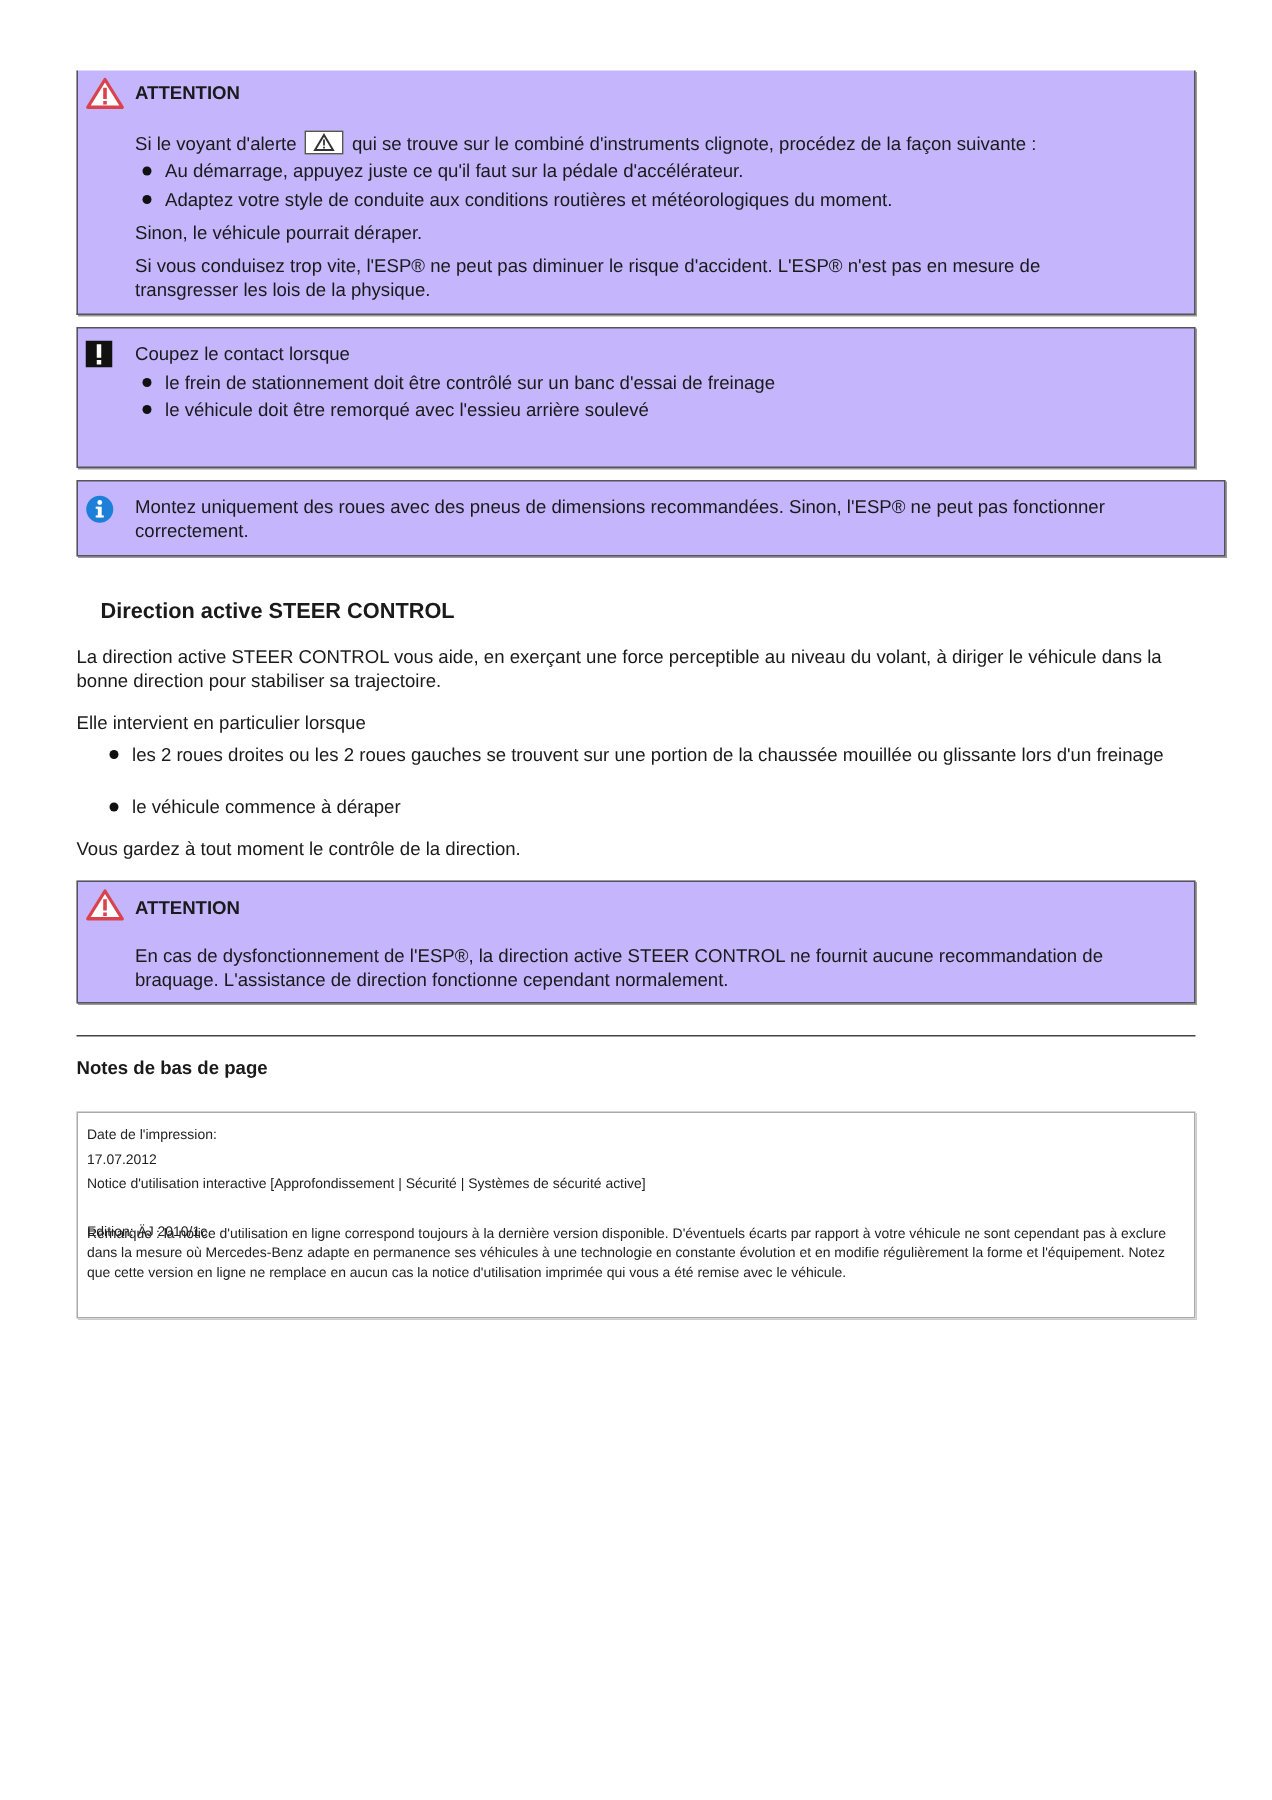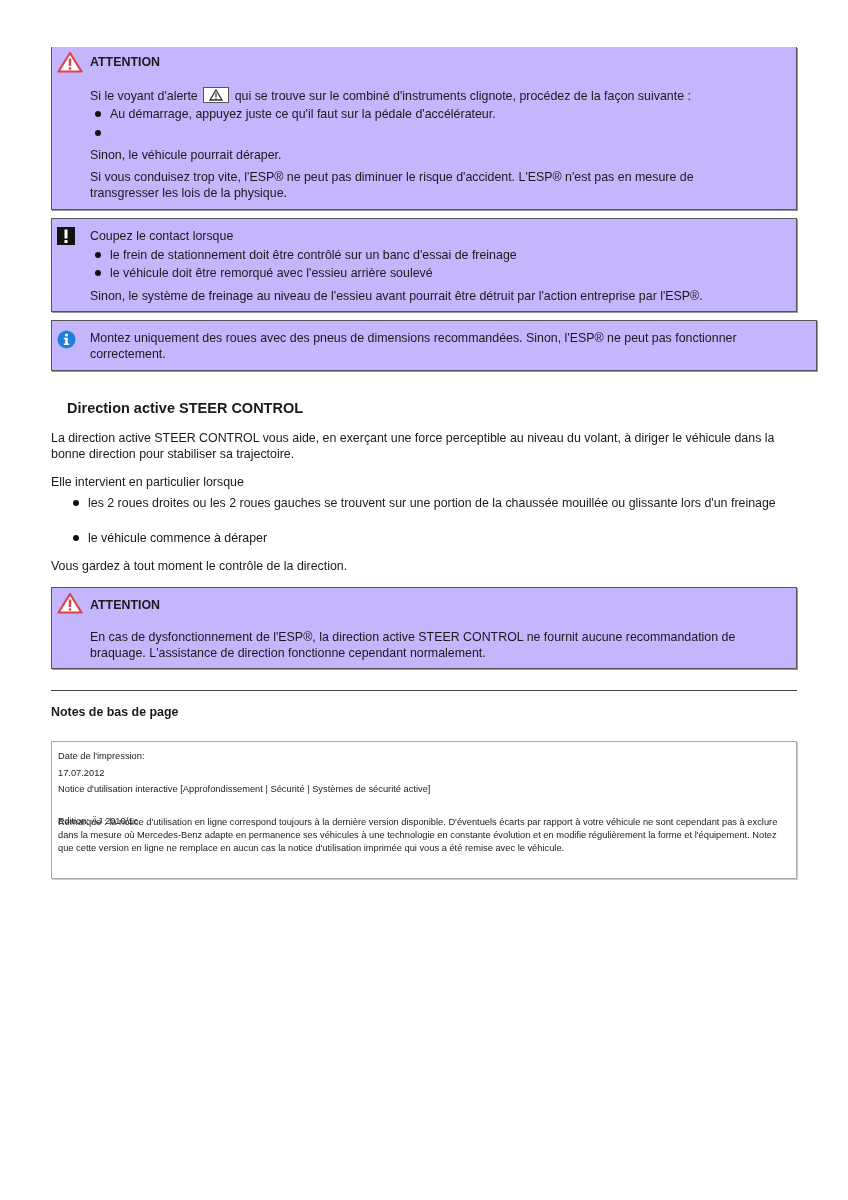--- a/index.html
+++ b/index.html
@@ -59,20 +59,21 @@
         </svg>
       </span>
       <span>qui se trouve sur le combiné d'instruments clignote, procédez de la façon suivante :</span>
     </div>
     <div class="bullet-line" style="top:59px;">
       <span class="dot"></span>
       <span>Au démarrage, appuyez juste ce qu'il faut sur la pédale d'accélérateur.</span>
     </div>
     <div class="bullet-line" style="top:78px;">
       <span class="dot"></span>
+      <span>Adaptez votre style de conduite aux conditions routières et météorologiques du moment.</span>
     </div>
     <div class="line" style="top:100px;">Sinon, le véhicule pourrait déraper.</div>
     <div class="wrap" style="top:122px;width:640px;">Si vous conduisez trop vite, l'ESP® ne peut pas diminuer le risque d'accident. L'ESP® n'est pas en mesure de transgresser les lois de la physique.</div>
   </div>
 
   <div class="box" style="top:218px;height:92px;">
     <span class="icon" style="top:8px;">
       <svg width="18" height="18" viewBox="0 0 18 18">
         <rect x="0" y="0" width="18" height="18" fill="#111"></rect>
         <rect x="7.5" y="2.5" width="3" height="9" fill="#fff"></rect>
@@ -81,21 +82,20 @@
     </span>
     <div class="line" style="top:9px;">Coupez le contact lorsque</div>
     <div class="bullet-line" style="top:28px;">
       <span class="dot"></span>
       <span>le frein de stationnement doit être contrôlé sur un banc d'essai de freinage</span>
     </div>
     <div class="bullet-line" style="top:46px;">
       <span class="dot"></span>
       <span>le véhicule doit être remorqué avec l'essieu arrière soulevé</span>
     </div>
-    <div class="line" style="top:69px;">Sinon, le système de freinage au niveau de l'essieu avant pourrait être détruit par l'action entreprise par l'ESP®.</div>
   </div>
 
   <div class="box" style="top:320px;height:49px;padding-left:20px;">
     <span class="icon" style="top:9px;">
       <svg width="19" height="19" viewBox="0 0 19 19">
         <circle cx="9.5" cy="9.5" r="9" fill="#1e7fd8"></circle>
         <circle cx="9.5" cy="5" r="1.6" fill="#fff"></circle>
         <rect x="8.2" y="7.8" width="2.6" height="7" fill="#fff"></rect>
         <rect x="6.8" y="7.8" width="2" height="1.4" fill="#fff"></rect>
         <rect x="6.8" y="13.6" width="5.4" height="1.4" fill="#fff"></rect>

